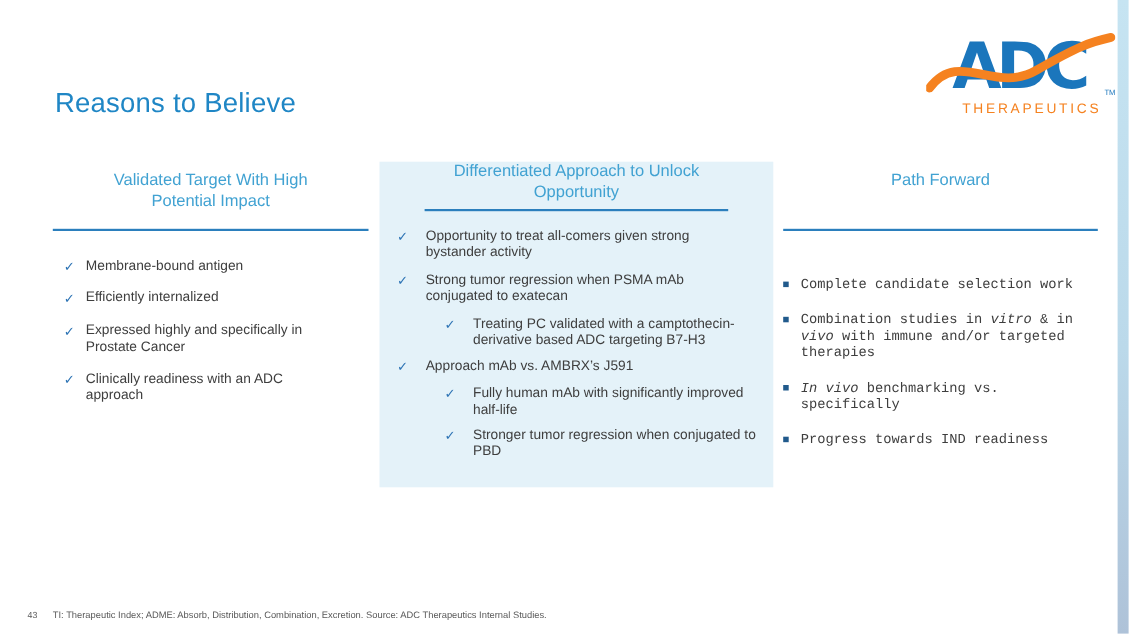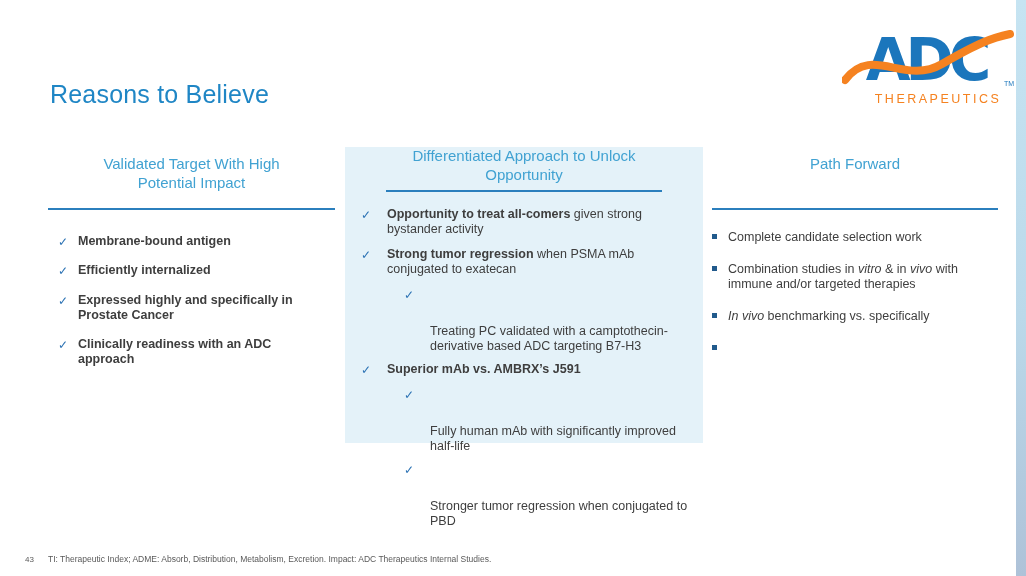--- a/index.html
+++ b/index.html
@@ -33,42 +33,42 @@
     height:53px; padding-bottom:7px; text-align:center;
     font-size:15px; line-height:1.25; color:#41A2D2;
   }
   .col-diff .col-heading { height:43px; }
   .col-heading .hwrap { max-width:232px; }
   .rule { border-top:2px solid #2B7FBD; }
   .col-diff .rule { width:276px; margin:0 auto; }
 
   .bullets { padding-top:24px; }
   .col-diff .bullets { padding-top:15px; }
-  .col-path .bullets { padding-top:20px; }
+  .col-path .bullets { padding-top:42px;font-family:Liberation Mono, monospace; }
 
   .bullet { display:flex; margin-bottom:14px; color:#3E3E3E; font-size:12.5px; line-height:1.2; }
   .col-diff .bullet { margin-bottom:10px; }
   .col-path .bullet { margin-bottom:17px; }
   .bullet .chk {
     color:#2E74B5; font-size:12px; flex:0 0 auto;
     width:30px; text-align:left; padding-left:10px; padding-top:1px;
   }
   .col-diff .bullet .chk { width:28px; padding-left:2px; }
   .bullet.sub { margin-left:43px; margin-bottom:8px; }
   .bullet .sq {
     flex:0 0 auto; width:16px; padding-top:4px;
   }
   .bullet .sq::before {
     content:""; display:block; width:5px; height:5px; background:#215A8C;
   }
-  .txt-validated { width:232px;font-weight:bold; }
+  .txt-validated { width:232px; }
   .txt-diff-l1   { width:298px; }
-  .txt-diff-l2   { width:272px;margin-top:37px; }
+  .txt-diff-l2   { width:272px; }
   .txt-path      { width:252px; }
-  .bullet b { font-weight:bold;text-align:right; }
+  .bullet b { font-weight:normal;text-align:right; }
   .bullet i { font-style:italic; }
 
   .footer { position:absolute; left:0; top:553px; width:1026px; color:#595959; }
   .page-num { position:absolute; left:25px; top:2px; font-size:8px; }
   .footnote { position:absolute; left:48px; top:1px; font-size:8.5px; }
 </style>
 </head>
 <body>
 
 <div class="slide-title">Reasons to Believe</div>
@@ -122,21 +122,21 @@
     <div class="bullet">
       <span class="chk">✓</span>
       <span class="txt-diff-l1"><b>Strong tumor regression</b><span> when PSMA mAb conjugated to exatecan</span></span>
     </div>
     <div class="bullet sub">
       <span class="chk">✓</span>
       <span class="txt-diff-l2"><span>Treating PC validated with a camptothecin-derivative based ADC targeting B7-H3</span></span>
     </div>
     <div class="bullet">
       <span class="chk">✓</span>
-      <span class="txt-diff-l1"><b>Superior mAb vs. AMBRX’s J591</b></span>
+      <span class="txt-diff-l1"><b>Approach mAb vs. AMBRX’s J591</b></span>
     </div>
     <div class="bullet sub">
       <span class="chk">✓</span>
       <span class="txt-diff-l2"><span>Fully human mAb with significantly improved half-life</span></span>
     </div>
     <div class="bullet sub">
       <span class="chk">✓</span>
       <span class="txt-diff-l2"><span>Stronger tumor regression when conjugated to PBD</span></span>
     </div>
   </div>
@@ -155,20 +155,21 @@
     <div class="bullet">
       <span class="sq"></span>
       <span class="txt-path"><span>Combination studies in </span><i>vitro</i><span> &amp; in </span><i>vivo</i><span> with immune and/or targeted therapies</span></span>
     </div>
     <div class="bullet">
       <span class="sq"></span>
       <span class="txt-path"><i>In vivo</i><span> benchmarking vs. specifically</span></span>
     </div>
     <div class="bullet">
       <span class="sq"></span>
+      <span class="txt-path"><span>Progress towards IND readiness</span></span>
     </div>
   </div>
 </div>
 
 <div class="footer">
   <span class="page-num">43</span>
-  <span class="footnote">TI: Therapeutic Index; ADME: Absorb, Distribution, Metabolism, Excretion. Impact: ADC Therapeutics Internal Studies.</span>
+  <span class="footnote">TI: Therapeutic Index; ADME: Absorb, Distribution, Combination, Excretion. Source: ADC Therapeutics Internal Studies.</span>
 </div>
 
 </body></html>

